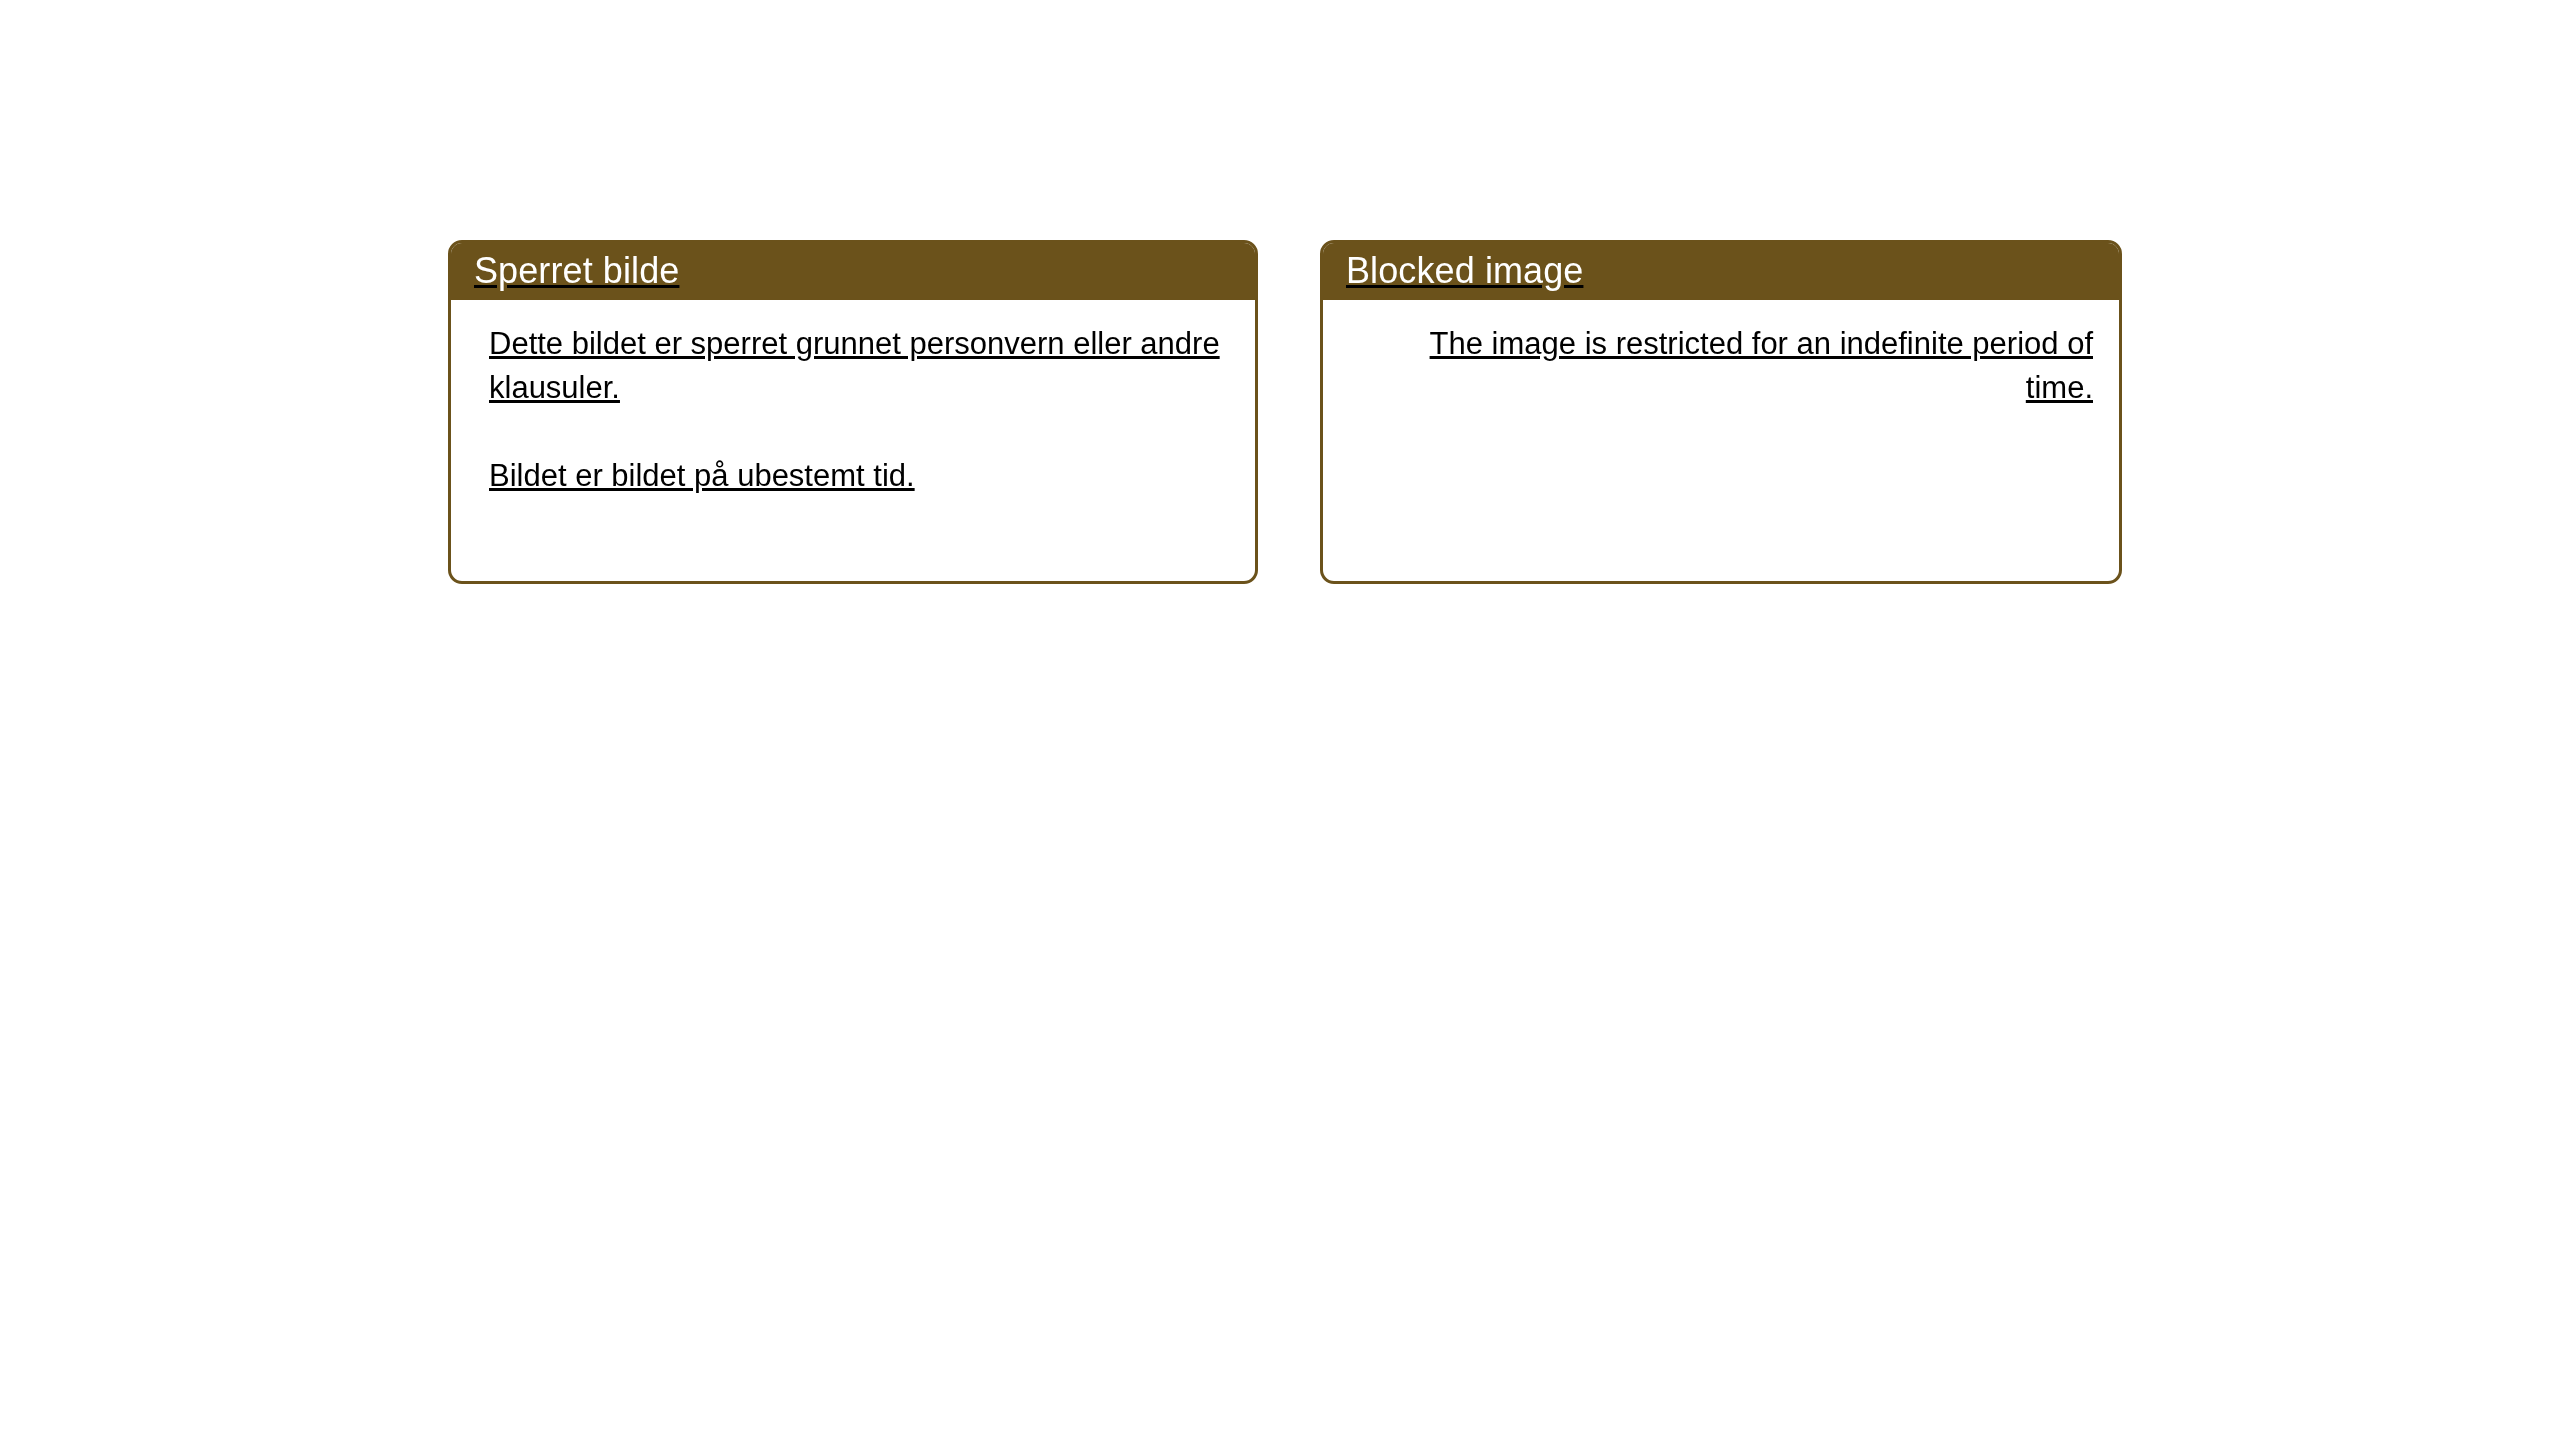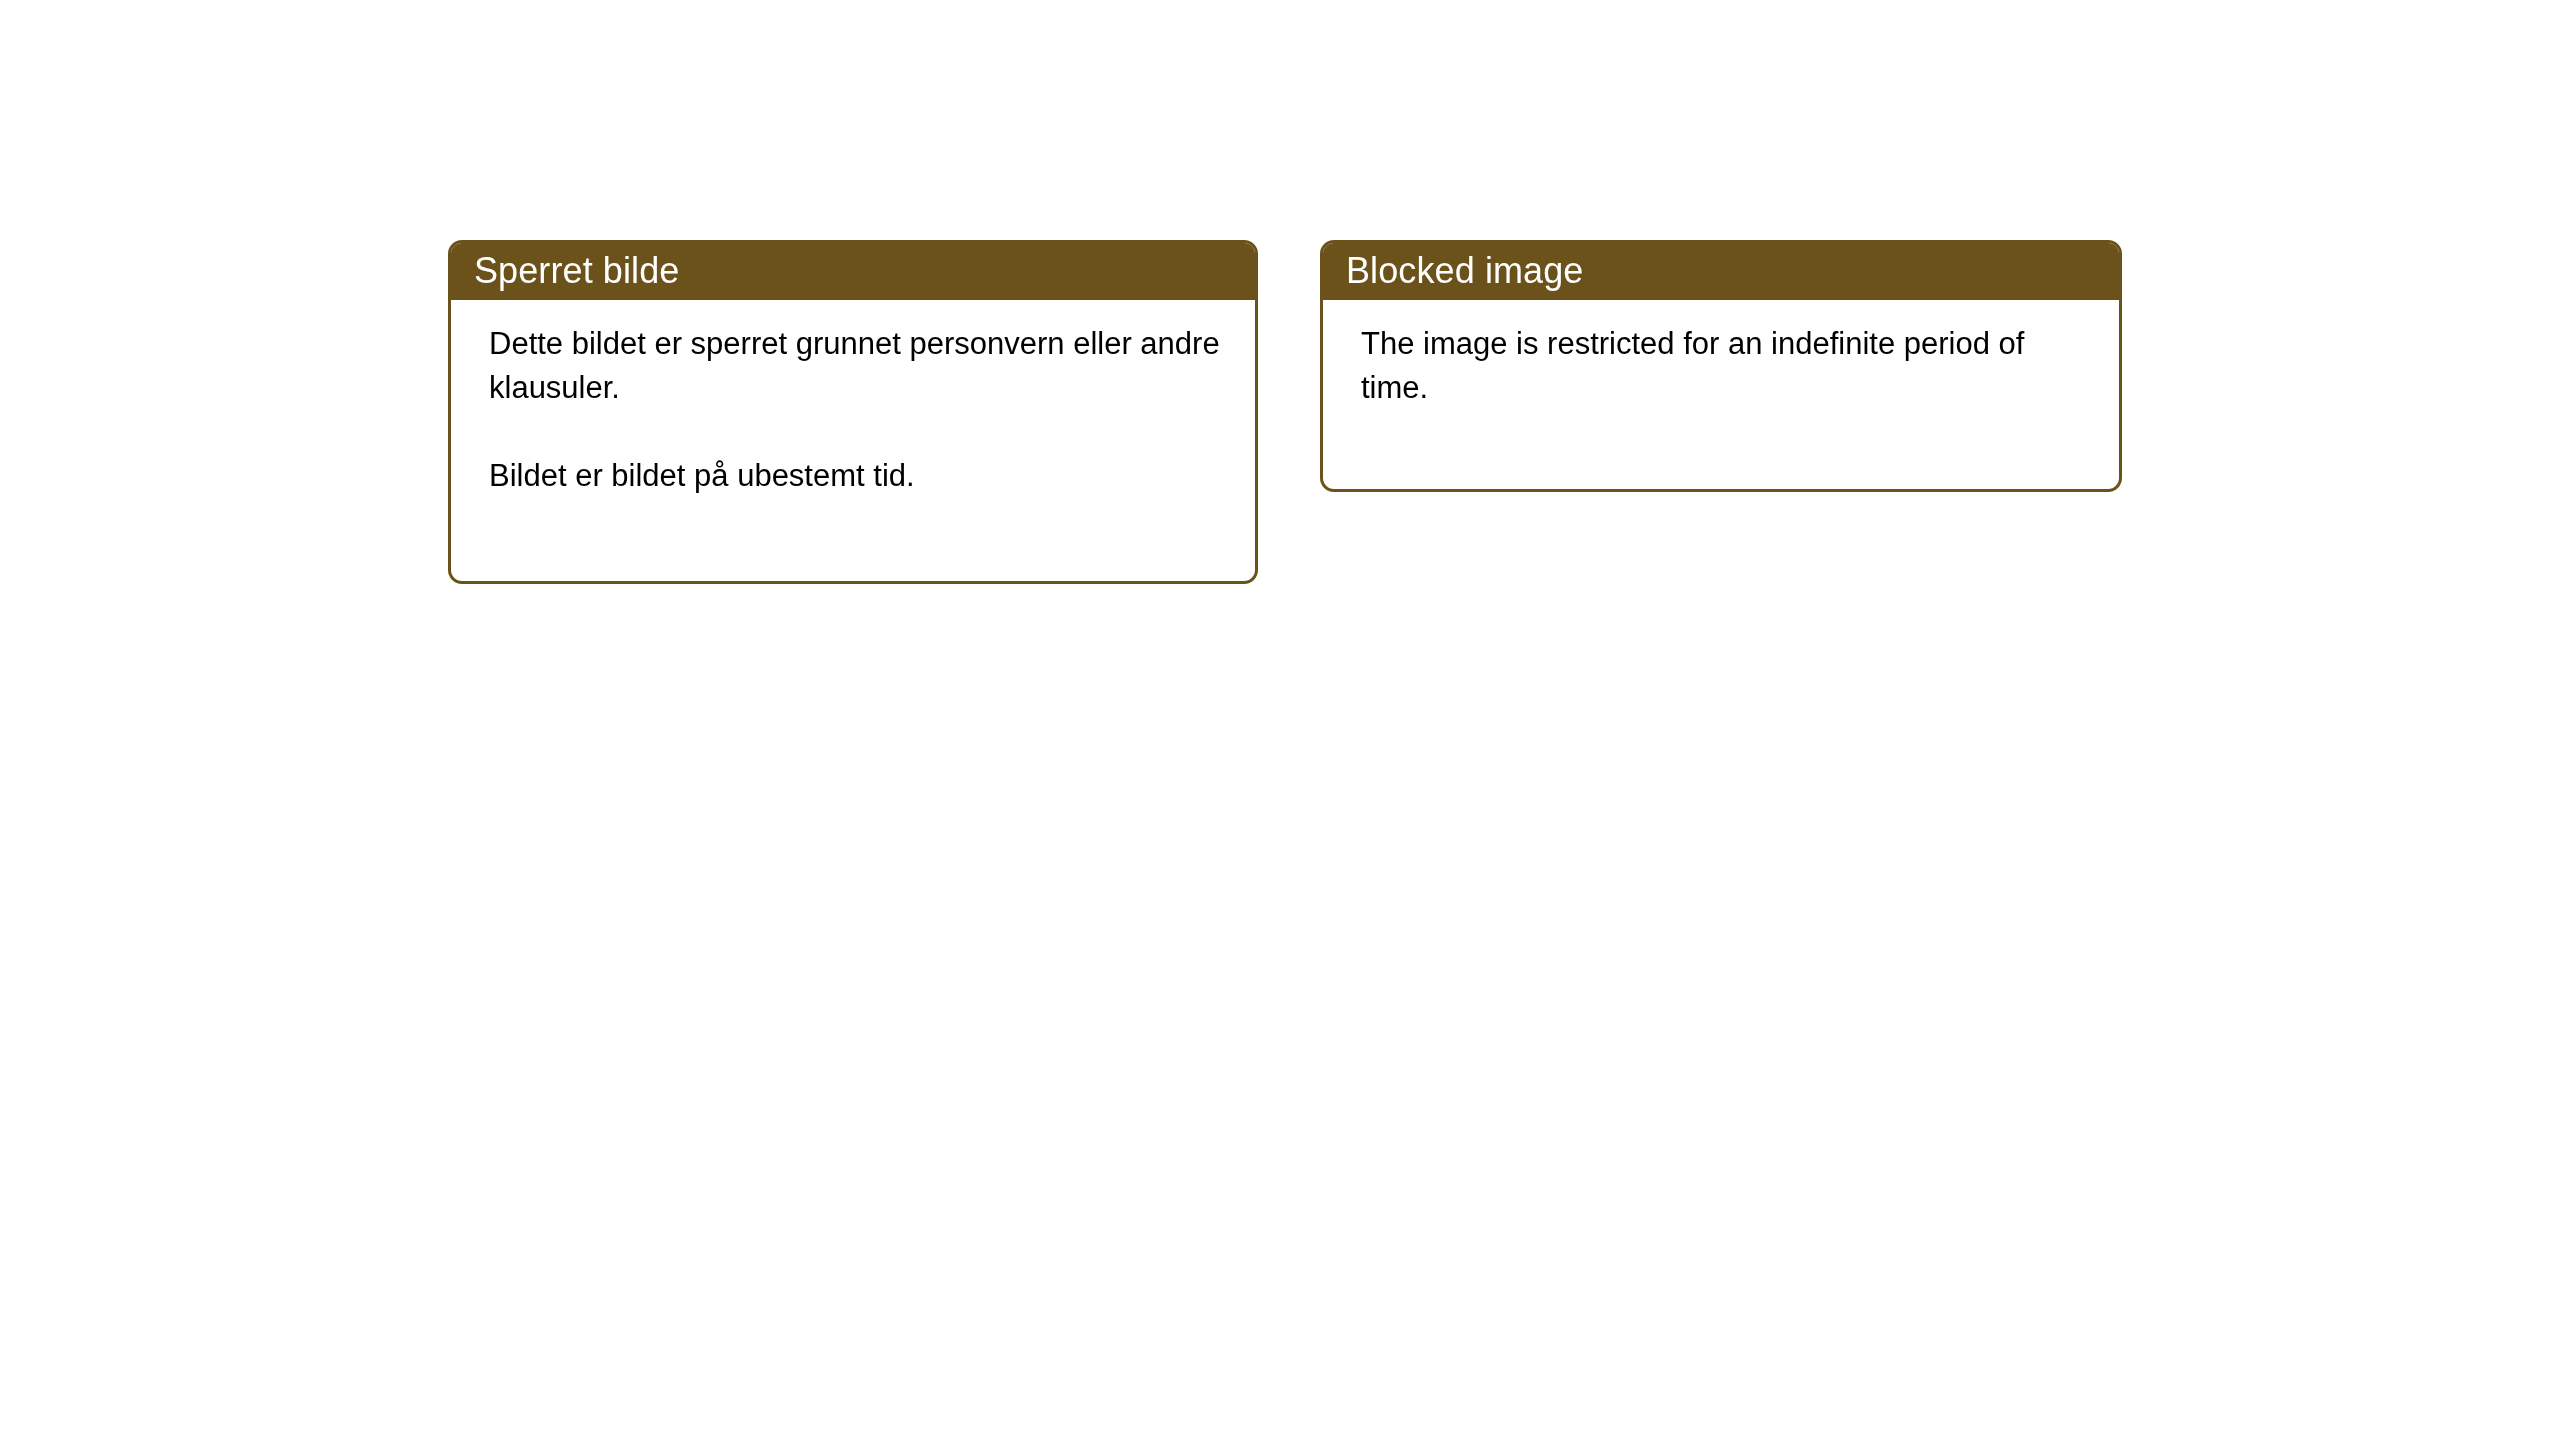--- a/index.html
+++ b/index.html
@@ -33,30 +33,32 @@
   }
 
   .notice-card {
     box-sizing: border-box;
     background: #ffffff;
     border: 3px solid #6B521B;
     border-radius: 14px;
     overflow: hidden;
     display: flex;
     flex-direction: column;
+    text-decoration: underline;
   }
 
   .notice-card.card-no {
     width: 810px;
     height: 344px;
   }
 
   .notice-card.card-en {
     width: 802px;
-    height: 252px;
+    height: 344px;
+    text-align: right;
   }
 
   .notice-header {
     background: #6B521B;
     height: 58px;
     flex: 0 0 58px;
     display: flex;
     align-items: center;
     padding: 0 0 0 24px;
     margin: -1px -1px 0 -1px;

